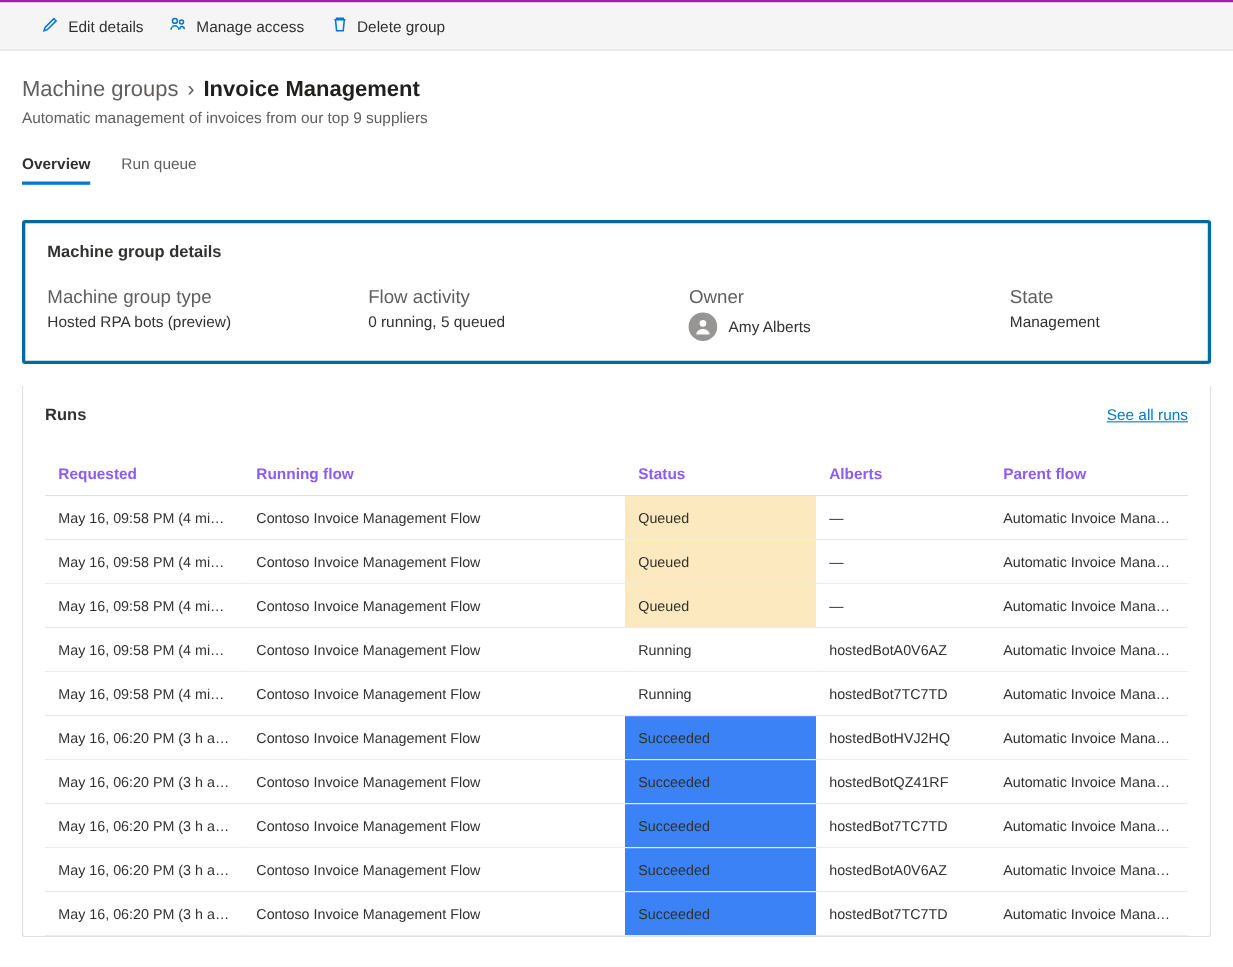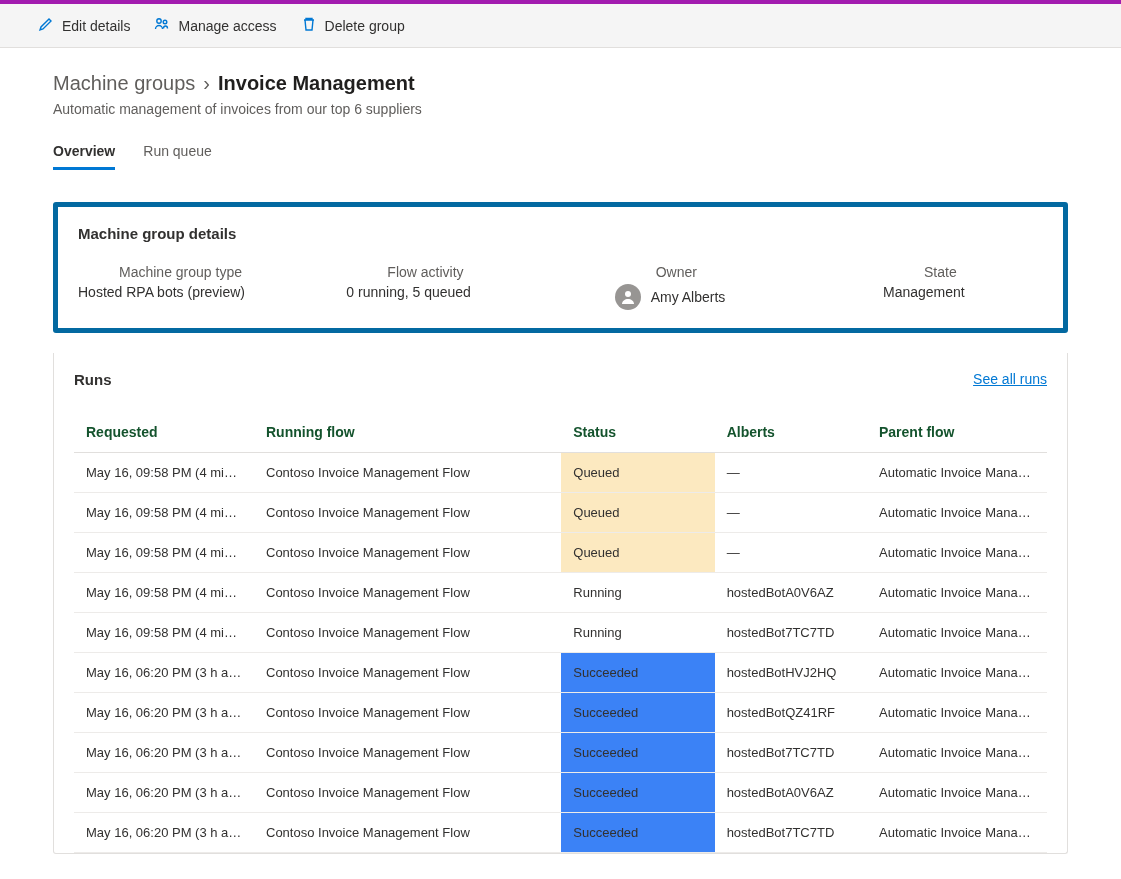--- a/index.html
+++ b/index.html
@@ -9,34 +9,34 @@
     font-size: 14px;
     color: #323130;
     background: #ffffff;
   }
   .toolbar {
     display: flex;
     align-items: center;
     gap: 24px;
     padding: 12px 38px;
     background: #f5f5f5;
-    border-top: 4px solid #a21caf;
+    border-top: 2px solid #a21caf;
     border-bottom: 1px solid #e1dfdd;
   }
   .toolbar-item {
     display: flex;
     align-items: center;
     gap: 8px;
     color: #323130;
     cursor: pointer;
   }
   .toolbar-item svg { width: 16px; height: 16px; }
   .toolbar-item .icon-stroke { stroke: #0078d4; fill: none; stroke-width: 1.4; }
   .page {
-    padding: 24px 53px;
+    padding: 24px 20px;
   }
   .breadcrumb {
     display: flex;
     align-items: center;
     gap: 8px;
     font-size: 20px;
     color: #605e5c;
   }
   .breadcrumb .crumb { cursor: pointer; }
   .breadcrumb .current { font-weight: 600; color: #201f1e; }
@@ -55,41 +55,40 @@
     padding-bottom: 8px;
     cursor: pointer;
     color: #605e5c;
   }
   .tab.active {
     color: #323130;
     font-weight: 600;
     border-bottom: 3px solid #0078d4;
   }
   .card {
-    border: 5px solid #0369a1;
+    border: 3px solid #0369a1;
     border-radius: 3px;
     margin-top: 32px;
     padding: 18px 20px;
   }
   .card-title {
     font-weight: 600;
     font-size: 15px;
     margin-bottom: 22px;
   }
   .details-row {
     display: flex;
     gap: 48px;
   }
   .detail-block { min-width: 160px; }
   .detail-block.grow { flex: 1; }
   .detail-label {
-    font-size: 14px;
+    font-size: 17px;
     color: #605e5c;
     margin-bottom: 4px;
-    margin-left: 41px;
   }
   .detail-value {
     color: #323130;
   }
   .owner-row {
     display: flex;
     align-items: center;
     gap: 10px;
   }
   .avatar {
@@ -120,21 +119,21 @@
   table.runs {
     width: 100%;
     border-collapse: collapse;
   }
   table.runs th {
     text-align: left;
     font-weight: 600;
     font-size: 14px;
     padding: 10px 12px 12px 12px;
     border-bottom: 1px solid #e1dfdd;
-    color: #14532d;
+    color: #8b5cf6;
   }
   table.runs td {
     padding: 12px 12px;
     border-bottom: 1px solid #edebe9;
     font-size: 13px;
     color: #323130;
     white-space: nowrap;
     overflow: hidden;
     text-overflow: ellipsis;
     max-width: 180px;
@@ -180,21 +179,21 @@
 </div>
 
 <div class="page">
 
   <div class="breadcrumb">
     <span class="crumb">Machine groups</span>
     <span>›</span>
     <span class="current">Invoice Management</span>
   </div>
 
-  <div class="description">Automatic management of invoices from our top 6 suppliers</div>
+  <div class="description">Automatic management of invoices from our top 9 suppliers</div>
 
   <div class="tabs">
     <div class="tab active">Overview</div>
     <div class="tab">Run queue</div>
   </div>
 
   <div class="card">
     <div class="card-title">Machine group details</div>
     <div class="details-row">
       <div class="detail-block grow">

